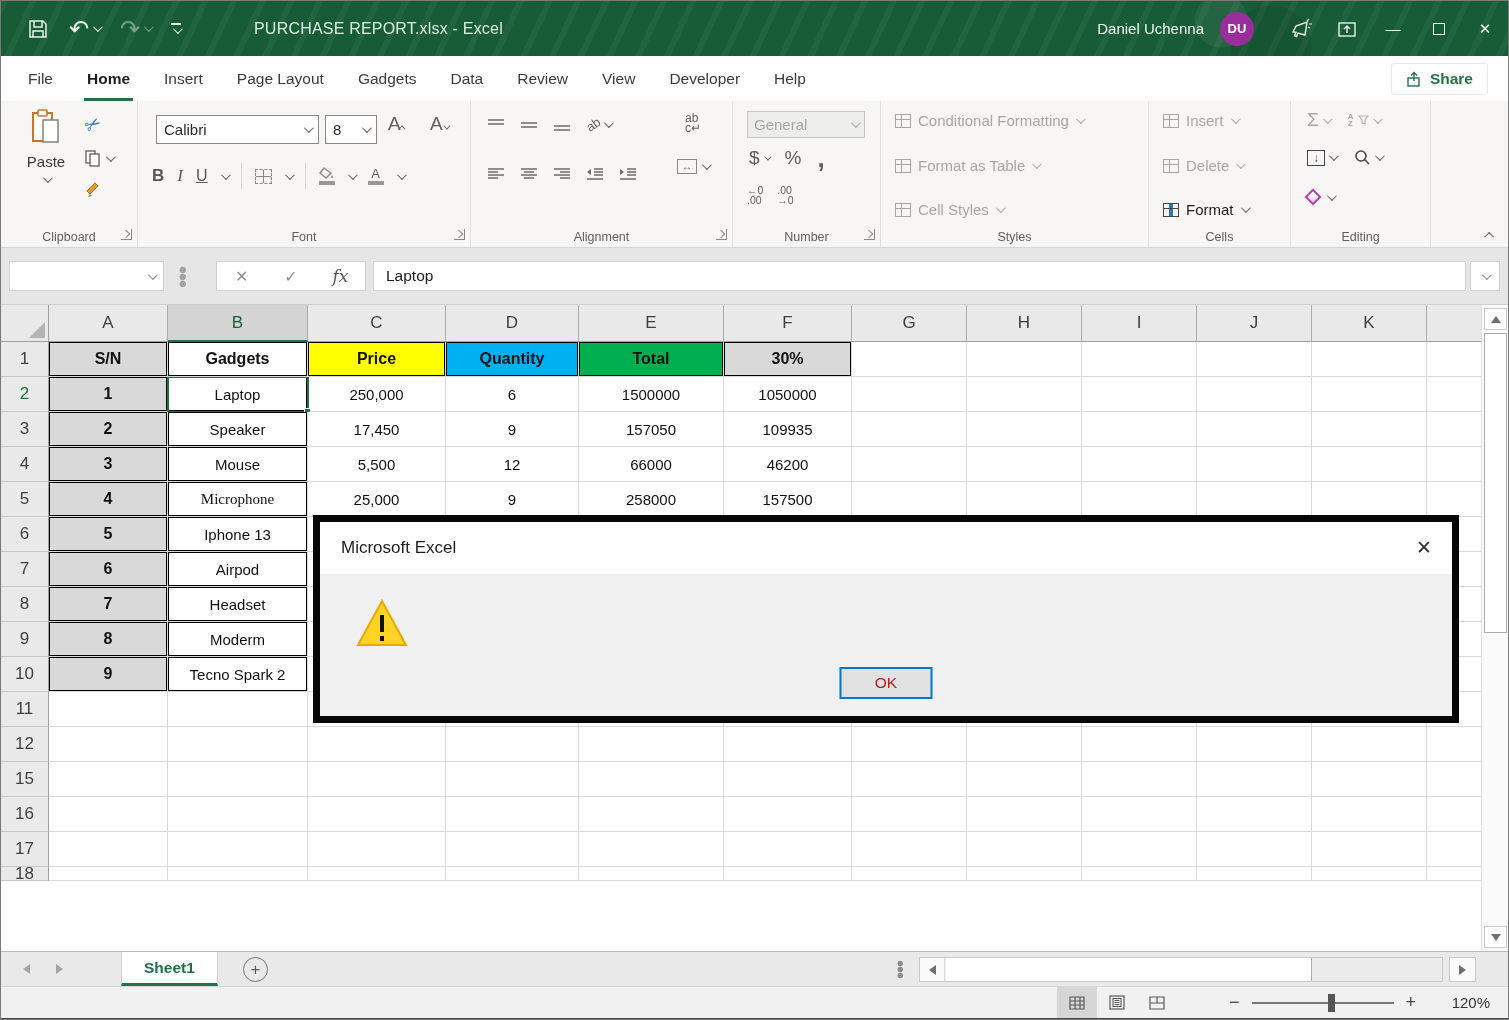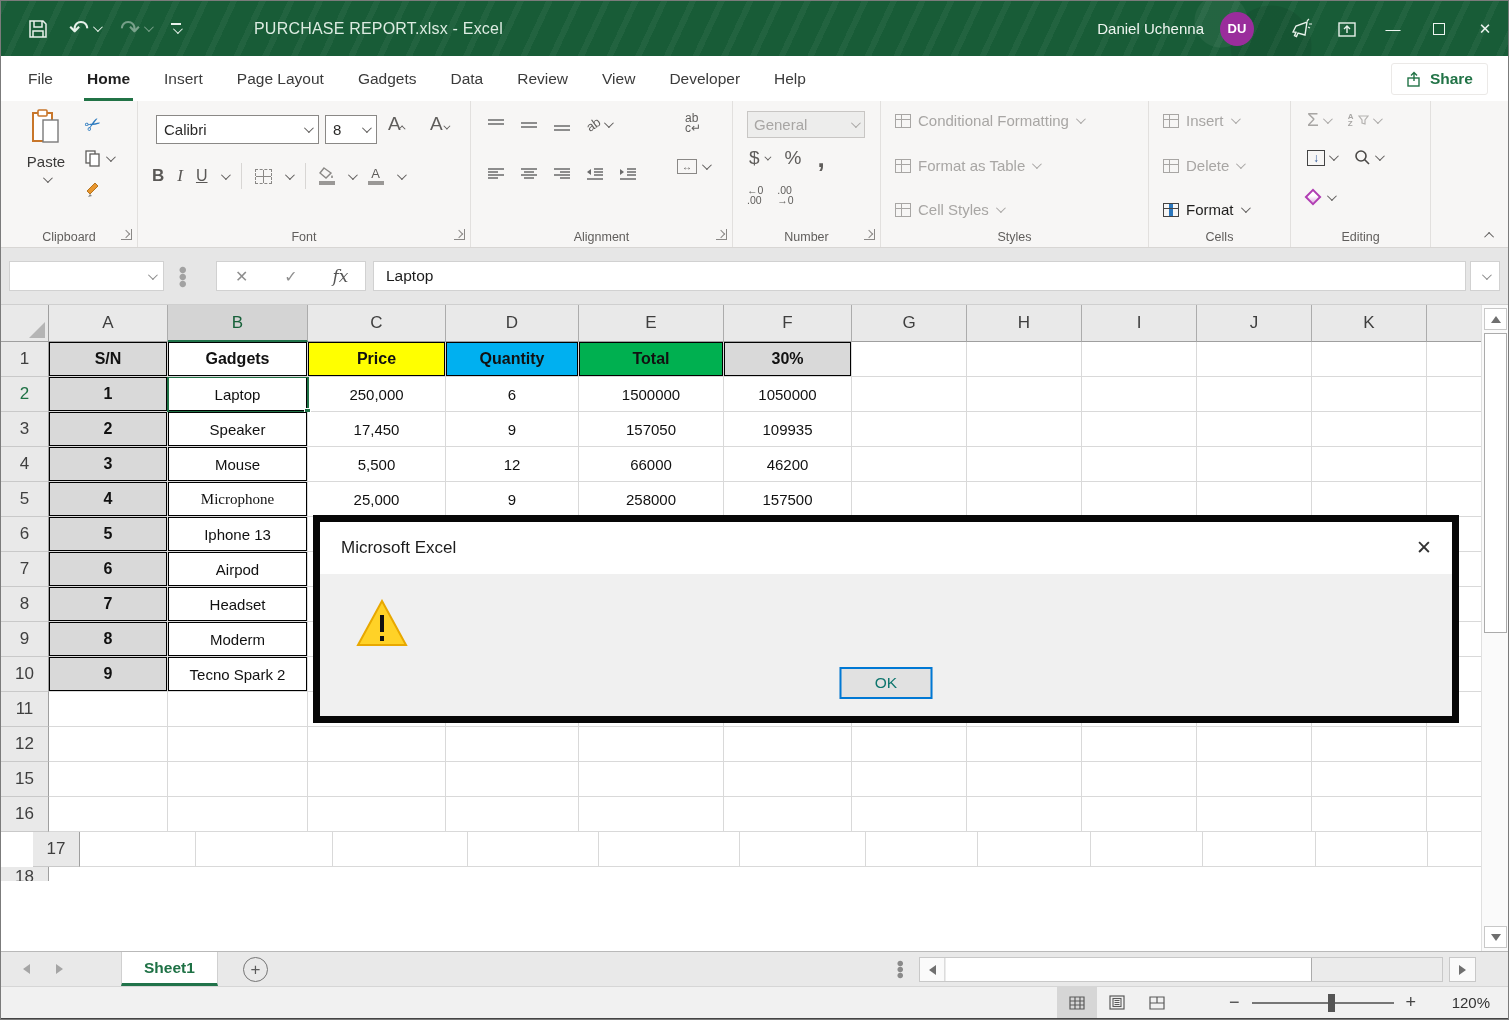--- a/index.html
+++ b/index.html
@@ -169,21 +169,21 @@
   .zsign { font-size:18px; color:#444; }
   .zpct { position:absolute; right:18px; top:0; height:31px; display:flex; align-items:center; font-size:15px; color:#333; }
 
   
   .xl-dialog { position:absolute; left:312px; top:514px; width:1146px; height:208px; border:7px solid #070707; background:#fff; z-index:50; box-shadow:0 0 0 1px #e8e8e8 inset; }
   .dlg-title { position:absolute; left:0; top:0; right:0; height:52px; background:#fff; display:flex; align-items:center; padding:0 21px; font-size:17px; color:#1d1d1d; }
   .dlg-close { position:absolute; right:20px; top:14px; font-size:19px; color:#333; }
   .dlg-body { position:absolute; left:0; top:52px; right:0; bottom:0; background:#f0f0f0; }
   .warn { position:absolute; left:36px; top:25px; }
   .dlg-msg { position:absolute; left:104px; top:42px; right:8px; font-size:14.8px; color:#1b1b1b; white-space:nowrap; }
-  .dlg-ok { position:absolute; left:50%; transform:translateX(-50%); bottom:17px; width:93px; height:32px; background:#e1e1e1; border:2px solid #0078d4; font-size:15.5px; color:#0f766e; font-family:"Liberation Sans",sans-serif; }
+  .dlg-ok { position:absolute; left:50%; transform:translateX(-50%); bottom:17px; width:93px; height:32px; background:#e1e1e1; border:2px solid #0078d4; font-size:15.5px; color:#b91c1c; font-family:"Liberation Sans",sans-serif; }
 
   svg { display:block; }
 </style>
 </head>
 <body>
 
 <div class="window">
 
   <div class="titlebar">
     <div class="qat">
@@ -698,36 +698,36 @@
           <div class="cell" style="width: 133px;"></div>
           <div class="cell" style="width: 145px;"></div>
           <div class="cell" style="width: 128px;"></div>
           <div class="cell" style="width: 115px;"></div>
           <div class="cell" style="width: 115px;"></div>
           <div class="cell" style="width: 115px;"></div>
           <div class="cell" style="width: 115px;"></div>
           <div class="cell" style="width: 115px;"></div>
           <div class="cell" style="width: 56px;"></div>
         </div>
-        <div class="grow" style="height: 35px; overflow: hidden; margin-left: 32px;">
+        <div class="grow" style="height: 35px; overflow: hidden;">
           <div class="rh">17</div>
           <div class="cell" style="width: 119px;"></div>
           <div class="cell" style="width: 140px;"></div>
           <div class="cell" style="width: 138px;"></div>
           <div class="cell" style="width: 133px;"></div>
           <div class="cell" style="width: 145px;"></div>
           <div class="cell" style="width: 128px;"></div>
           <div class="cell" style="width: 115px;"></div>
           <div class="cell" style="width: 115px;"></div>
           <div class="cell" style="width: 115px;"></div>
           <div class="cell" style="width: 115px;"></div>
           <div class="cell" style="width: 115px;"></div>
           <div class="cell" style="width: 56px;"></div>
         </div>
-        <div class="grow" style="height: 14px; overflow: hidden; flex-direction: column;">
+        <div class="grow" style="height: 14px; overflow: hidden;">
           <div class="rh">18</div>
           <div class="cell" style="width: 119px;"></div>
           <div class="cell" style="width: 140px;"></div>
           <div class="cell" style="width: 138px;"></div>
           <div class="cell" style="width: 133px;"></div>
           <div class="cell" style="width: 145px;"></div>
           <div class="cell" style="width: 128px;"></div>
           <div class="cell" style="width: 115px;"></div>
           <div class="cell" style="width: 115px;"></div>
           <div class="cell" style="width: 115px;"></div>

